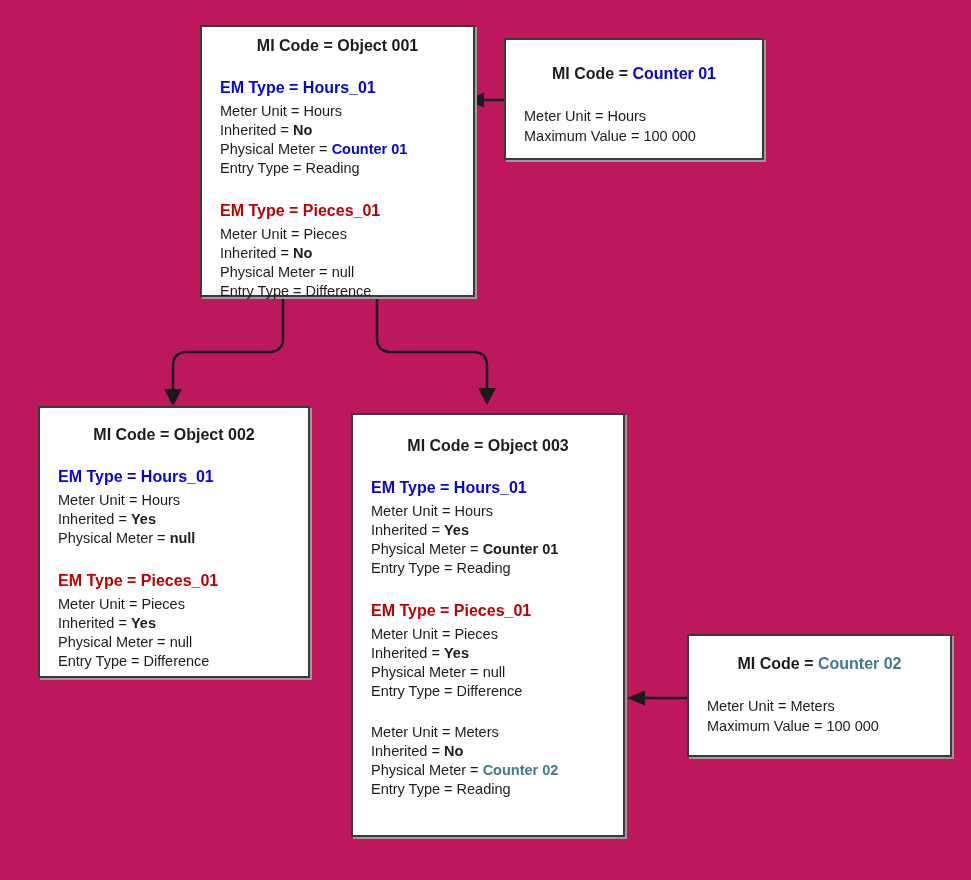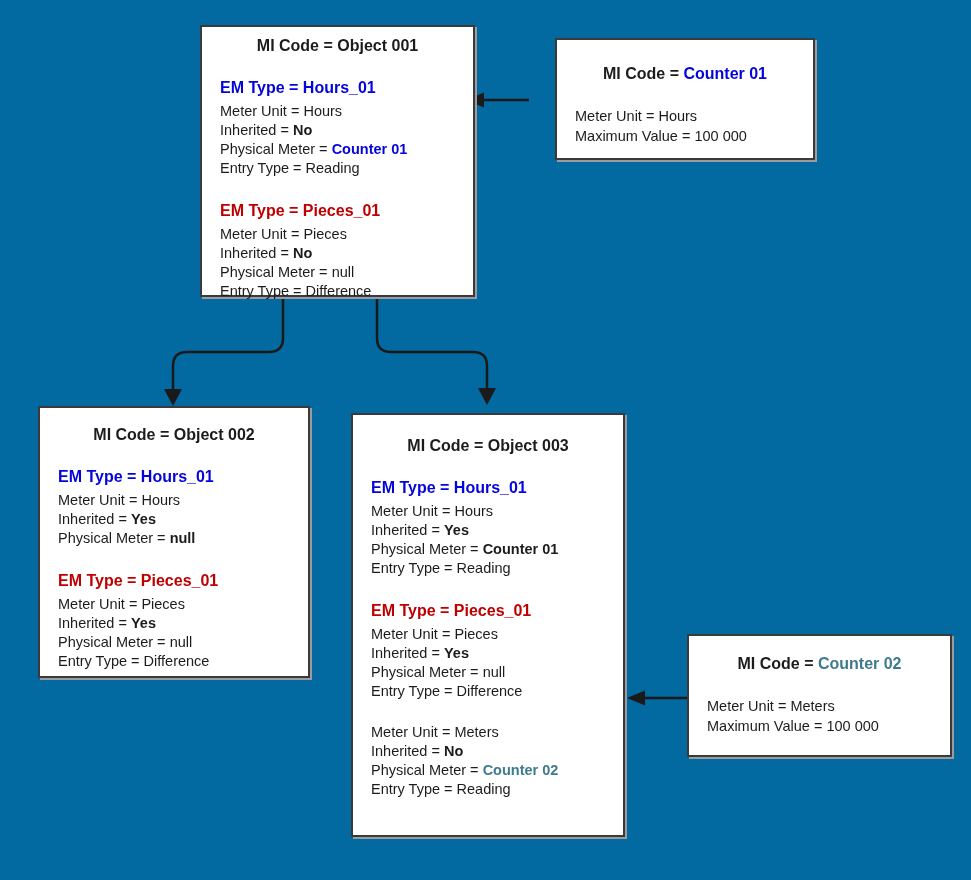--- a/index.html
+++ b/index.html
@@ -1,38 +1,38 @@
 <!DOCTYPE html>
 <html style="--c-blue: #0404dc; --c-red: #c00000; --c-teal: #3e7b8c;"><head>
 <meta charset="utf-8">
 <style>
   html,body{margin:0;padding:0;background:#ffffff;}
   .canvas{
-    position:relative;width:971px;height:880px;background:#0369a1;
+    position:relative;width:971px;height:880px;background:#be185d;
     font-family:"Liberation Sans",sans-serif;color:#1c1c1c;overflow:hidden;
   }
   .connector-layer{position:absolute;left:0;top:0;width:971px;height:880px;pointer-events:none;}
   .box{
     position:absolute;background:#ffffff;border:2px solid #3a3a3a;
     box-shadow:2px 2px 0 #9c9c9c;box-sizing:border-box;padding:8px 18px;
   }
   .title{font-size:16px;font-weight:bold;text-align:center;line-height:22px;margin-bottom:20px;white-space:nowrap;}
   .hdr{font-size:16px;font-weight:bold;line-height:22px;margin-bottom:3px;white-space:nowrap;}
   .line{font-size:14.5px;line-height:19px;white-space:nowrap;}
   .section{margin-bottom:22px;}
   .section:last-child{margin-bottom:0;}
   .counter .title{margin-bottom:22px;}
   .counter .line{line-height:19.5px;}
   .blue{color:var(--c-blue,#0404dc);}
   .red{color:var(--c-red,#c00000);}
   .teal{color:var(--c-teal,#3e7b8c);}
   .b{font-weight:bold;}
   
   #box-object001{left:200px;top:25px;width:275px;height:272px;}
-  #box-counter01{left:555px;top:38px;width:260px;height:122px;padding-top:23px;}
+  #box-counter01{left:504px;top:38px;width:260px;height:122px;padding-top:23px;}
   #box-object002{left:38px;top:406px;width:272px;height:272px;padding-top:16px;}
   #box-object003{left:351px;top:405px;width:274px;height:424px;padding-top:20px;margin-top:8px;}
   #box-counter02{left:687px;top:634px;width:265px;height:123px;padding-top:17px;}
   .conn{fill:none;stroke:#1a1a1a;stroke-width:2.5px;}
   .arrow{fill:#1a1a1a;stroke:none;}
 </style>
 </head>
 <body>
 
 <div class="canvas">

